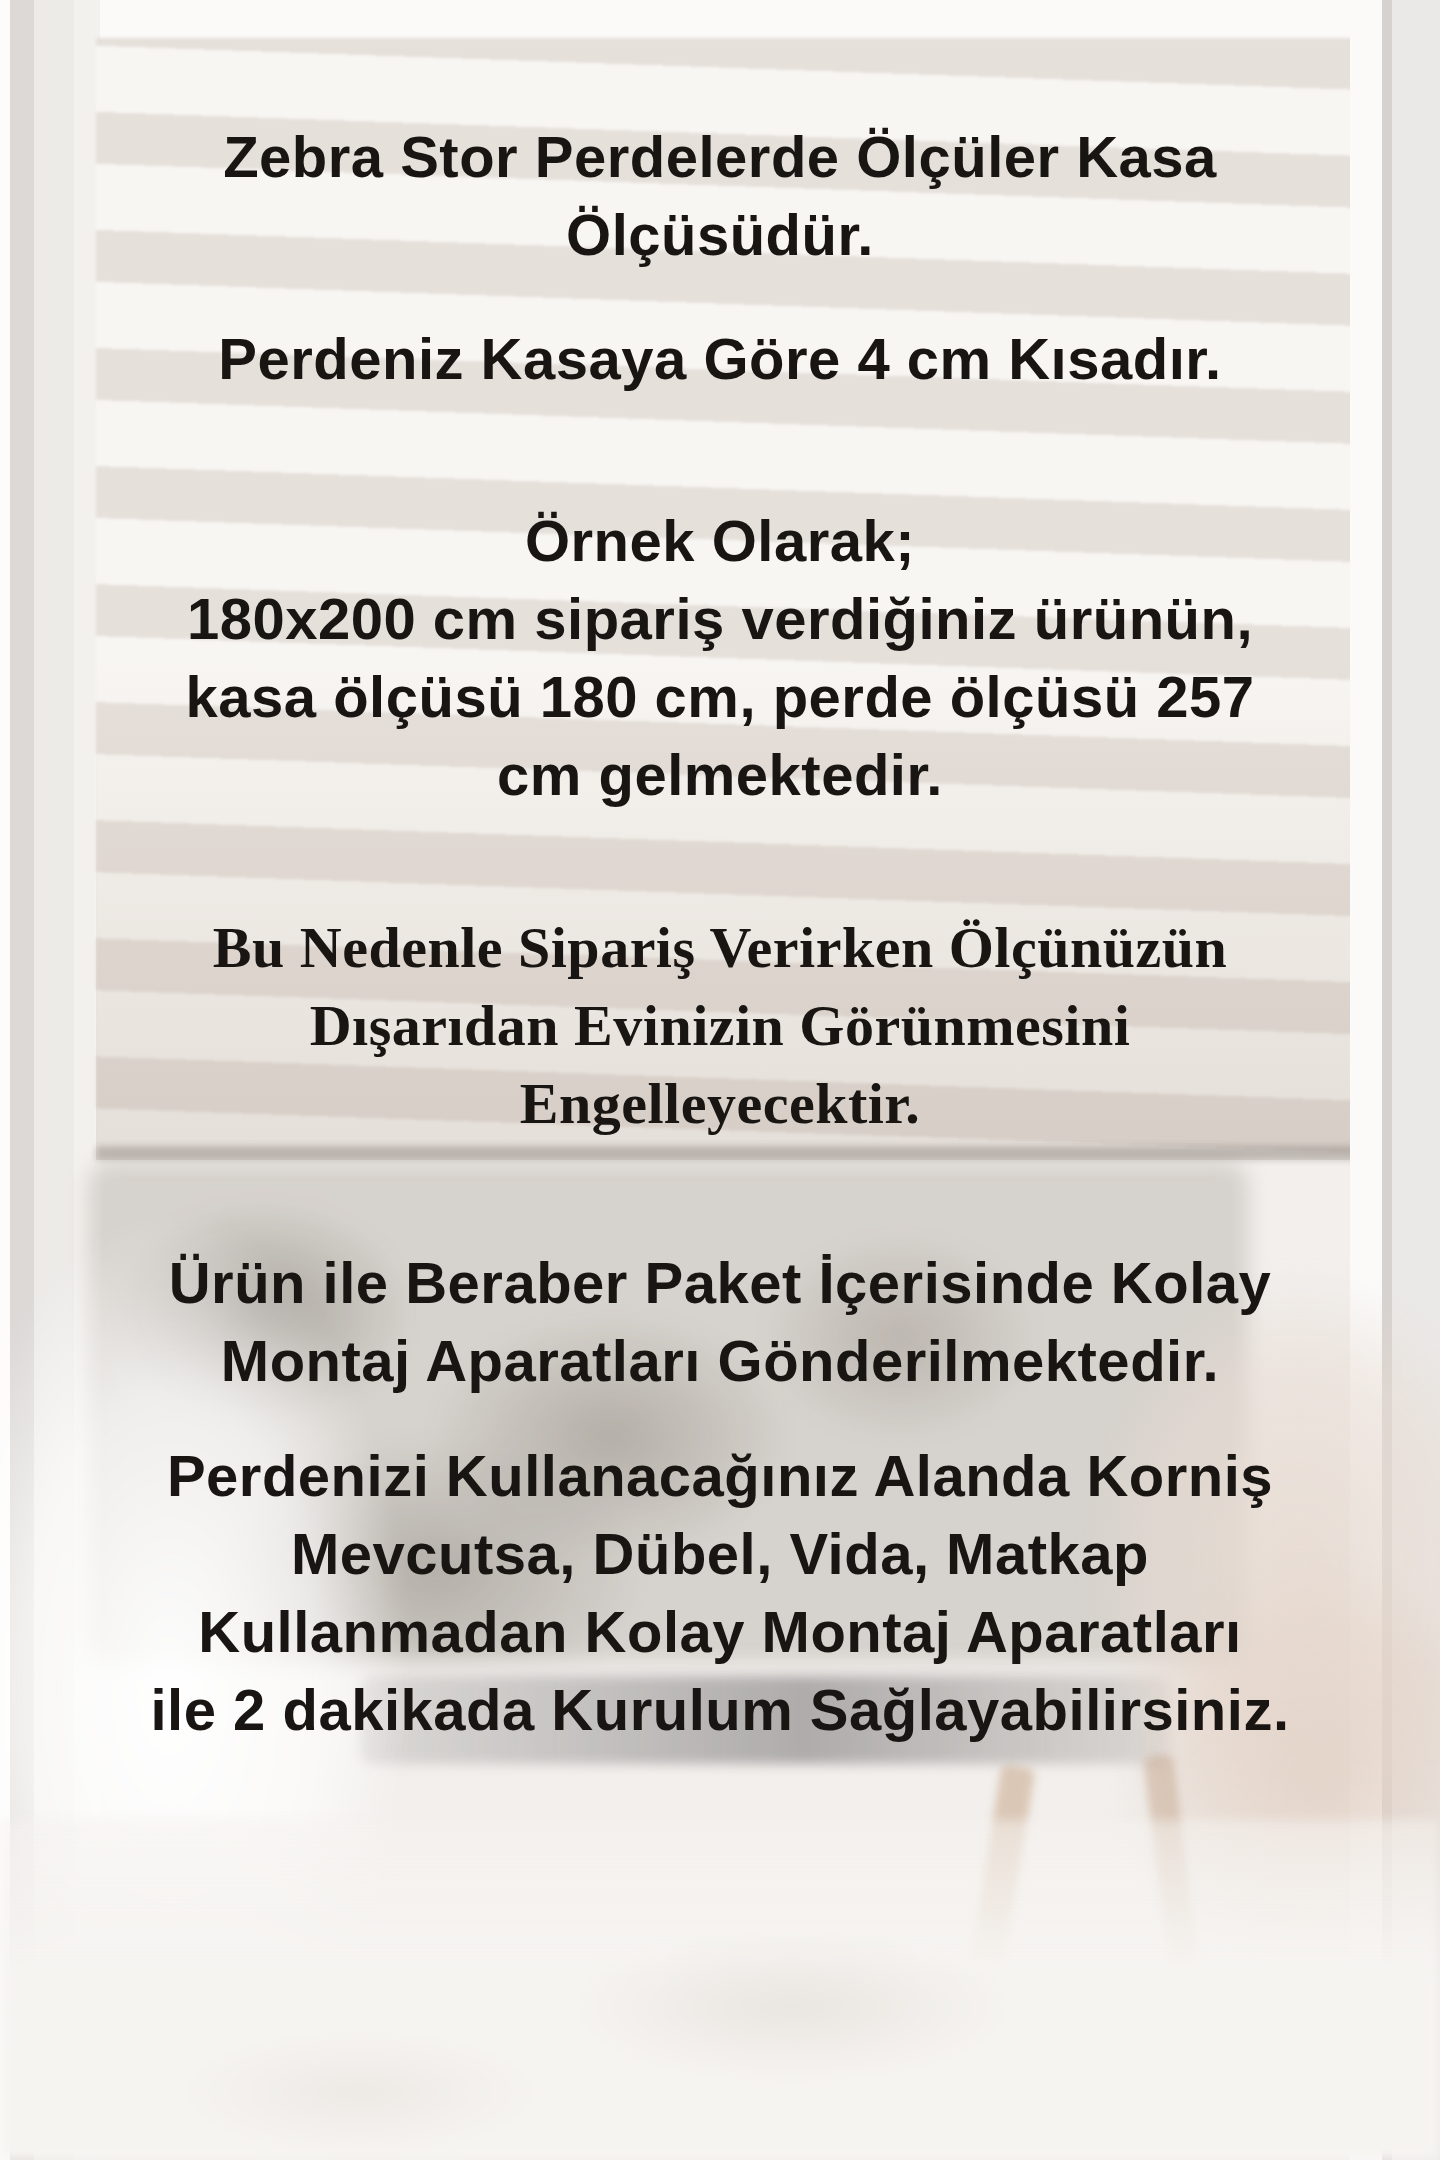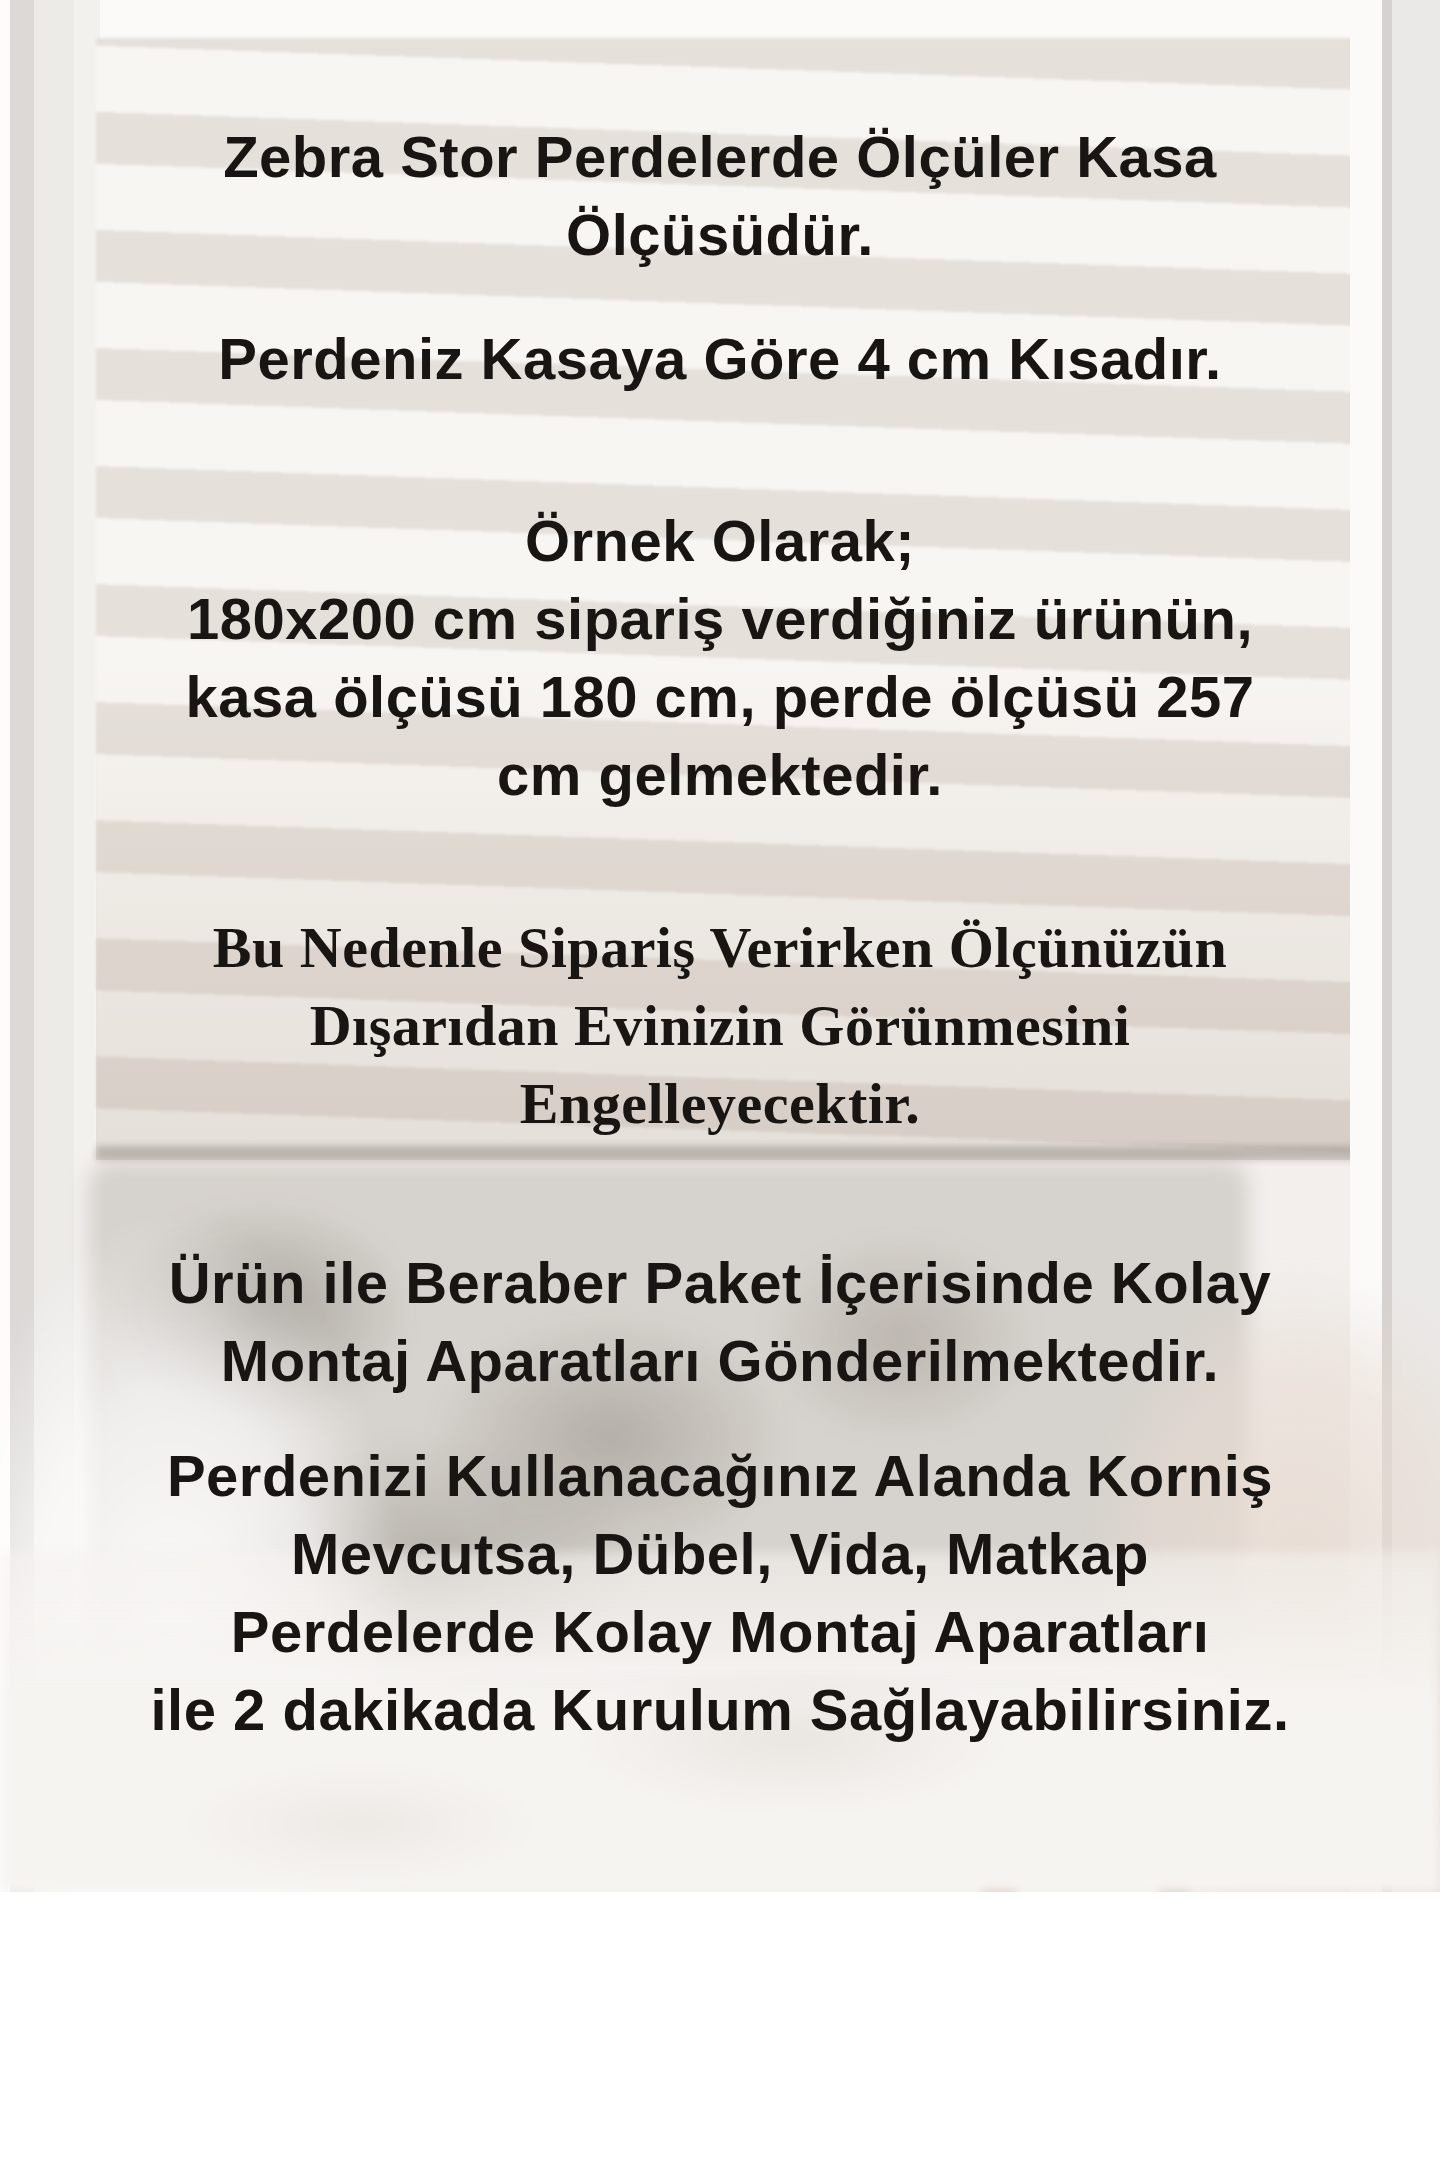--- a/index.html
+++ b/index.html
@@ -1,18 +1,18 @@
 <!DOCTYPE html>
 <html><head>
 <meta charset="utf-8">
 <style>
   html,body{margin:0;padding:0;background:#ffffff;}
   .canvas{
     position:relative;
-    width:1440px;height:1892px;
+    width:1440px;height:2160px;
     overflow:hidden;
     background:#f2efec;
     font-family:"Liberation Sans","DejaVu Sans",sans-serif;
   }
   
   .bg, .bg *{position:absolute;pointer-events:none;}
   .bg{inset:0;}
   .bg-top-wall{left:96px;top:0;right:0;height:42px;background:#fbfaf9;}
   .bg-curtain-left{
     left:0;top:0;width:100px;height:2160px;
@@ -147,18 +147,18 @@
     </div>
 
     <div class="tblock b5">
       <div class="line">Ürün ile Beraber Paket İçerisinde Kolay</div>
       <div class="line">Montaj Aparatları Gönderilmektedir.</div>
     </div>
 
     <div class="tblock b6">
       <div class="line">Perdenizi Kullanacağınız Alanda Korniş</div>
       <div class="line">Mevcutsa, Dübel, Vida, Matkap</div>
-      <div class="line">Perdelerde Kolay Montaj Aparatları</div>
+      <div class="line">Kullanmadan Kolay Montaj Aparatları</div>
       <div class="line">ile 2 dakikada Kurulum Sağlayabilirsiniz.</div>
     </div>
 
   </div>
 </div>
 
 </body></html>

